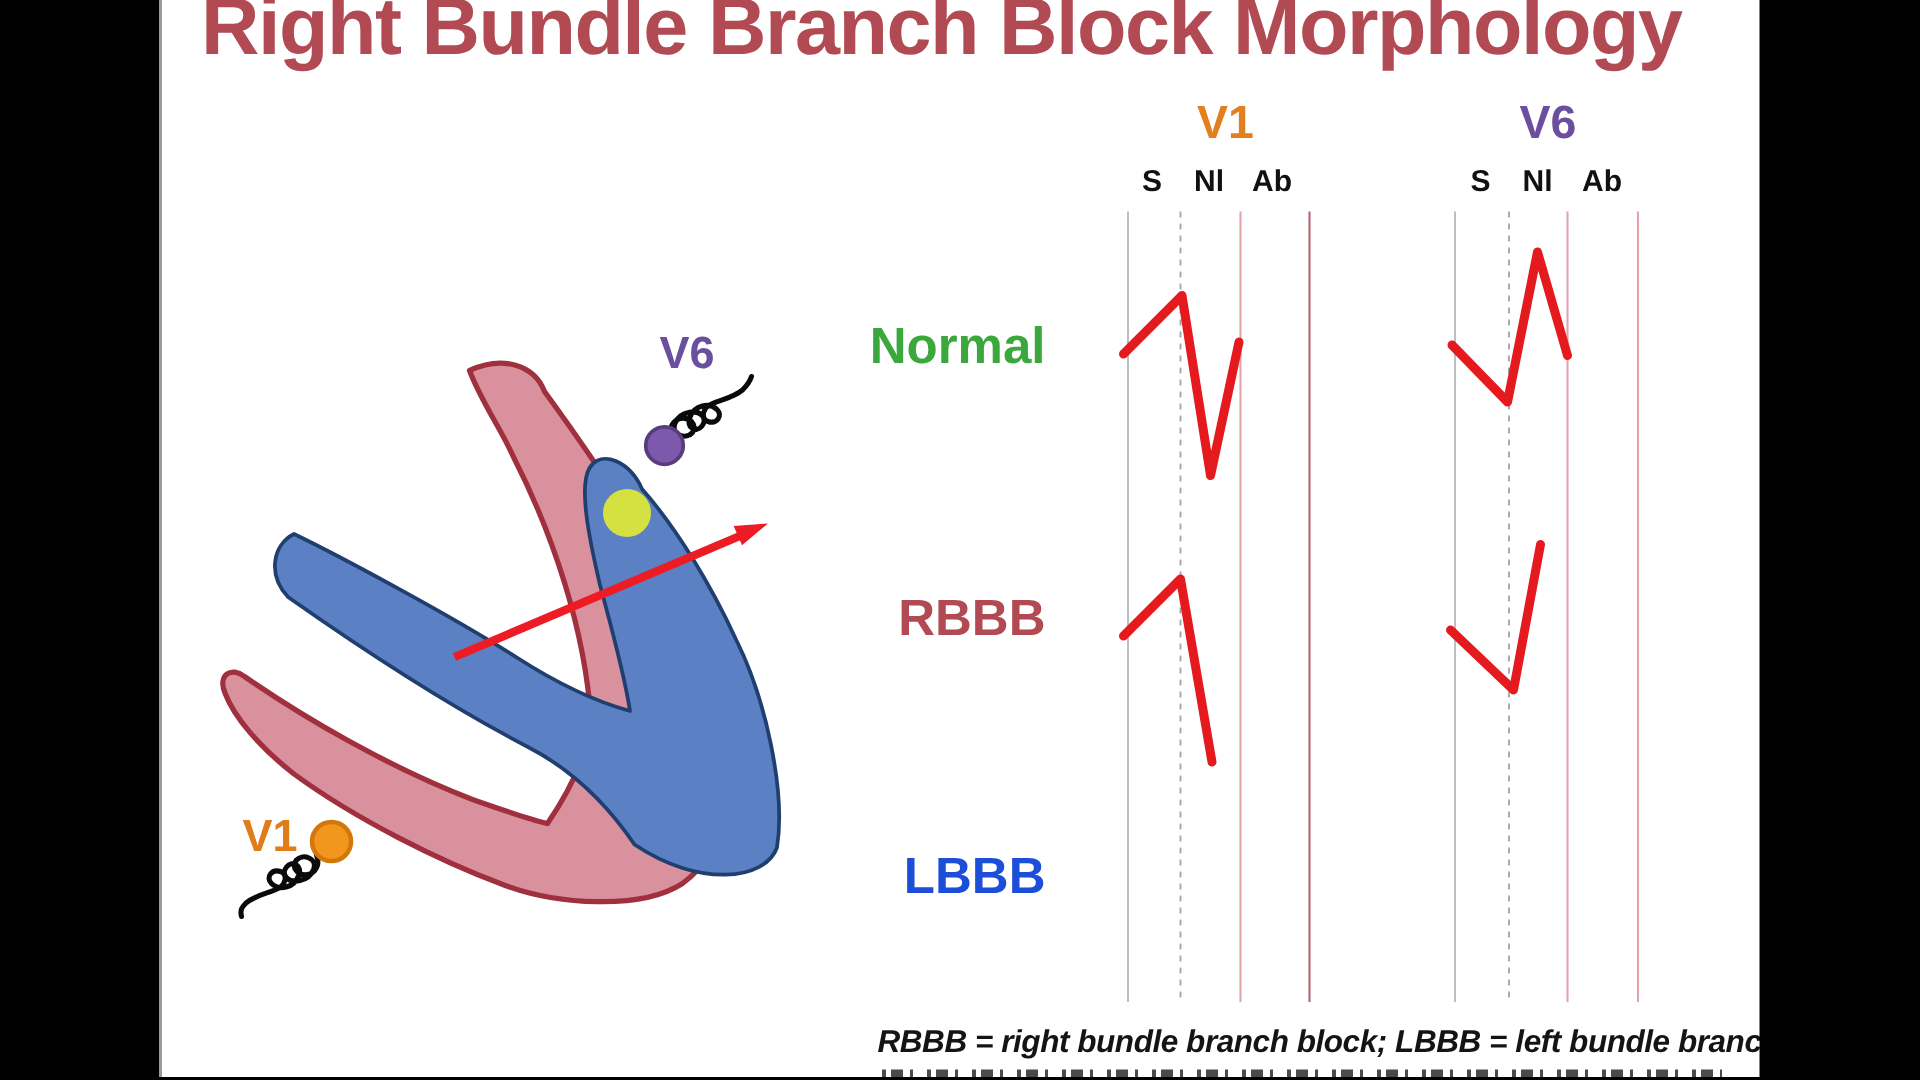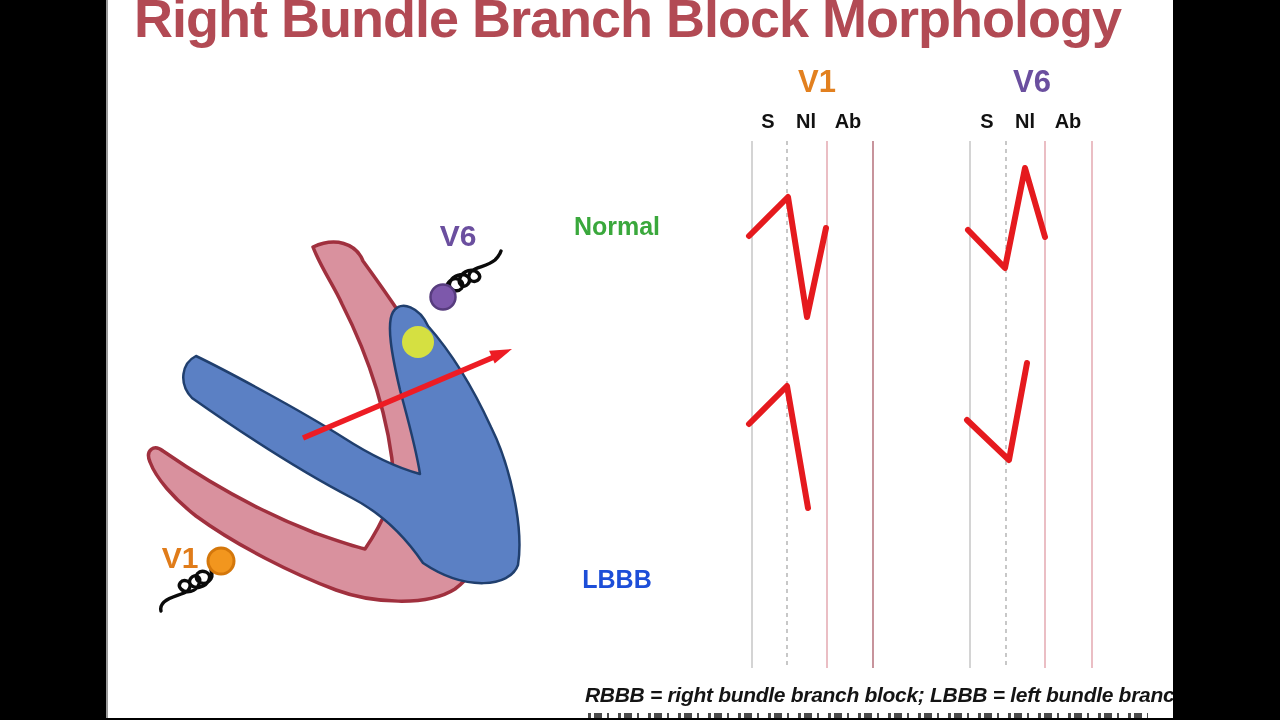--- a/index.html
+++ b/index.html
@@ -10,21 +10,21 @@
 
   .title{left:134px;top:-9px;font-size:54px;font-weight:bold;letter-spacing:-1px;color:#b24a54;}
 
   .lead-hdr{width:72px;text-align:center;top:66px;font-size:31px;font-weight:bold;}
   .hdr-v1{left:781px;color:#e2801f;}
   .hdr-v6{left:996px;color:#6b4f9f;}
 
   .sub{position:absolute;z-index:2;top:111px;font-size:20px;font-weight:bold;color:#111;
        transform:translateX(-50%);line-height:1;}
 
-  .row-lbl{left:537px;width:160px;text-align:center;font-size:25px;font-weight:bold;}
+  .row-lbl{left:537px;width:160px;text-align:right;font-size:34px;font-weight:bold;}
   .row-normal{top:214px;color:#3aa83c;}
   .row-rbbb{top:395px;color:#b24a54;}
   .row-lbbb{top:567px;color:#1d4ed8;}
 
   .elec-lbl{font-size:30px;font-weight:bold;transform:translateX(-50%);}
   .lbl-v6{left:458px;top:221px;color:#6b4f9f;}
   .lbl-v1{left:180px;top:543px;color:#e07c1a;}
 
   .footer{left:585px;top:684px;font-size:21px;font-weight:bold;font-style:italic;
           letter-spacing:-0.3px;color:#141414;}
@@ -114,20 +114,21 @@
   <div class="txt lead-hdr hdr-v6">V6</div>
 
   <span class="sub" style="left:768px">S</span>
   <span class="sub" style="left:806px">Nl</span>
   <span class="sub" style="left:848px">Ab</span>
   <span class="sub" style="left:987px">S</span>
   <span class="sub" style="left:1025px">Nl</span>
   <span class="sub" style="left:1068px">Ab</span>
 
   <div class="txt row-lbl row-normal">Normal</div>
+  <div class="txt row-lbl row-rbbb">RBBB</div>
   <div class="txt row-lbl row-lbbb">LBBB</div>
 
   <div class="txt footer">RBBB = right bundle branch block; LBBB = left bundle branch block</div>
   <div class="cutoff"></div>
 
   <div class="bar bar-left"></div>
   <div class="bar bar-right"></div>
   <div class="bar bar-bottom"></div>
 </div>
 

